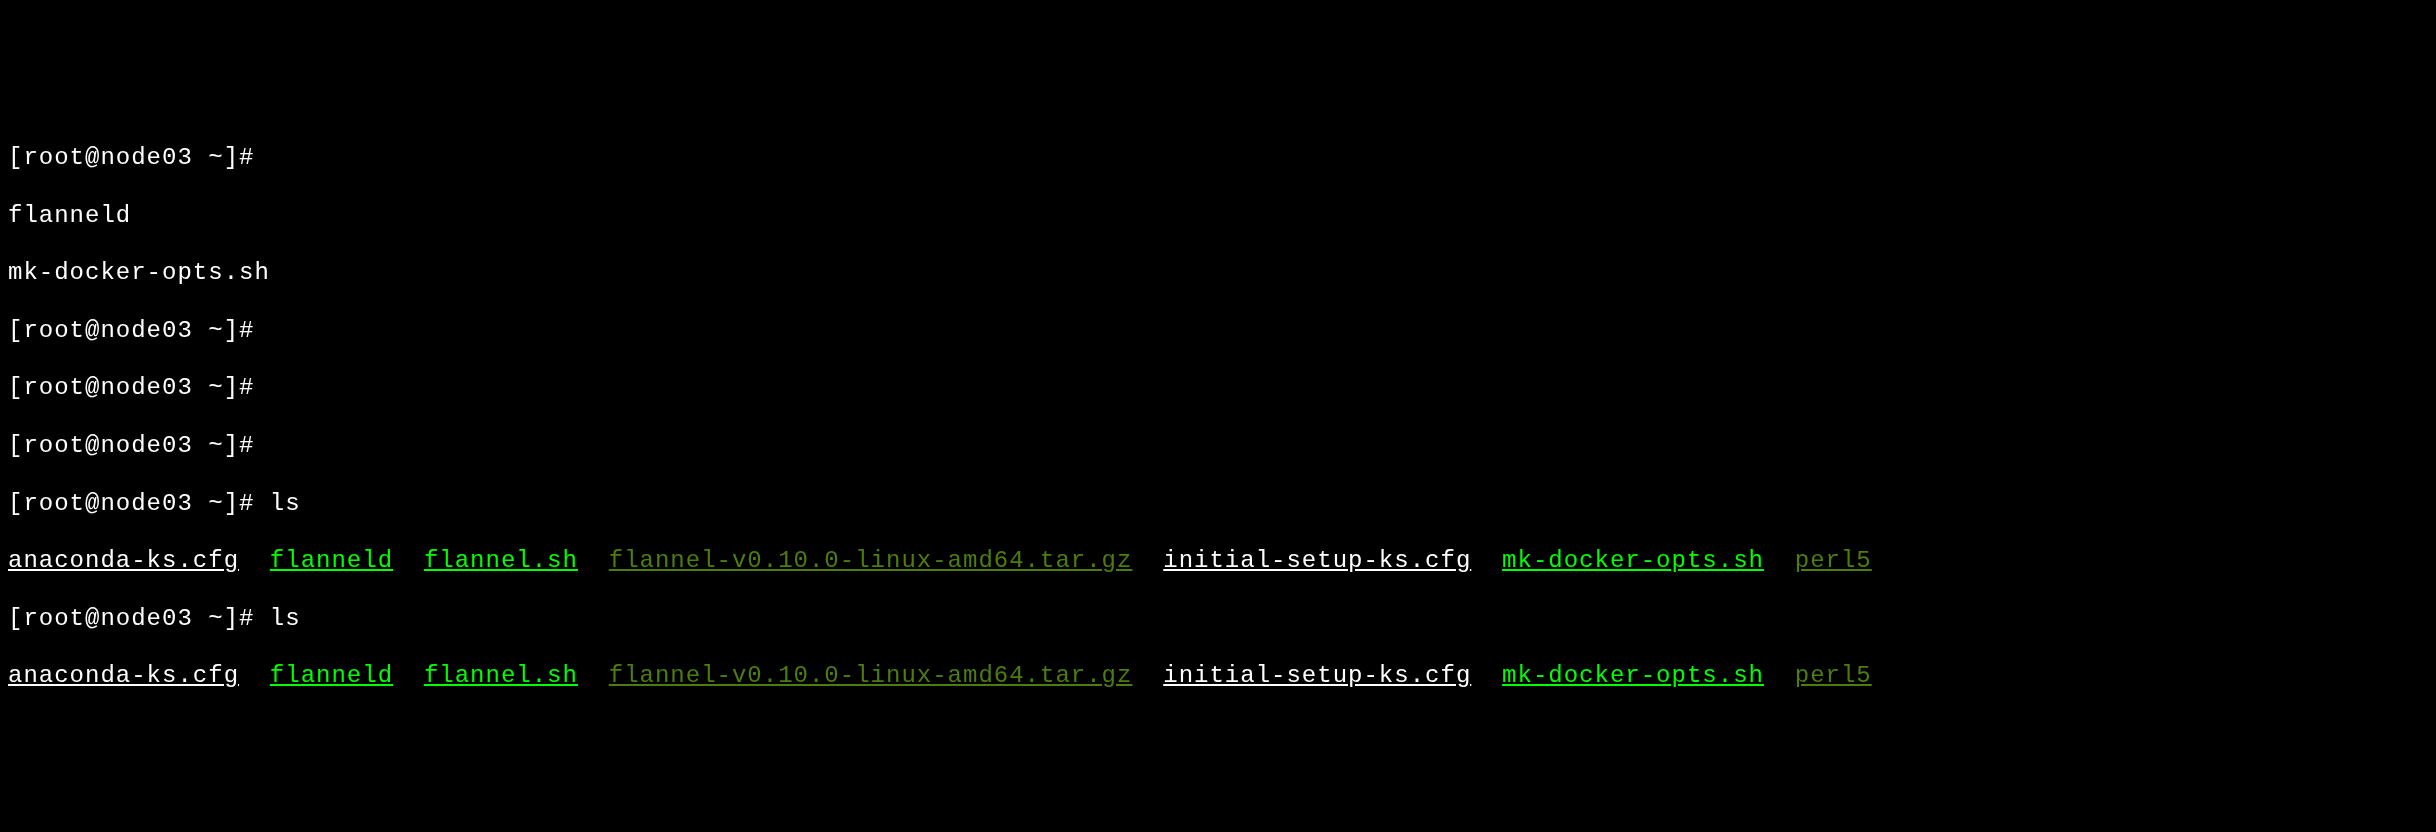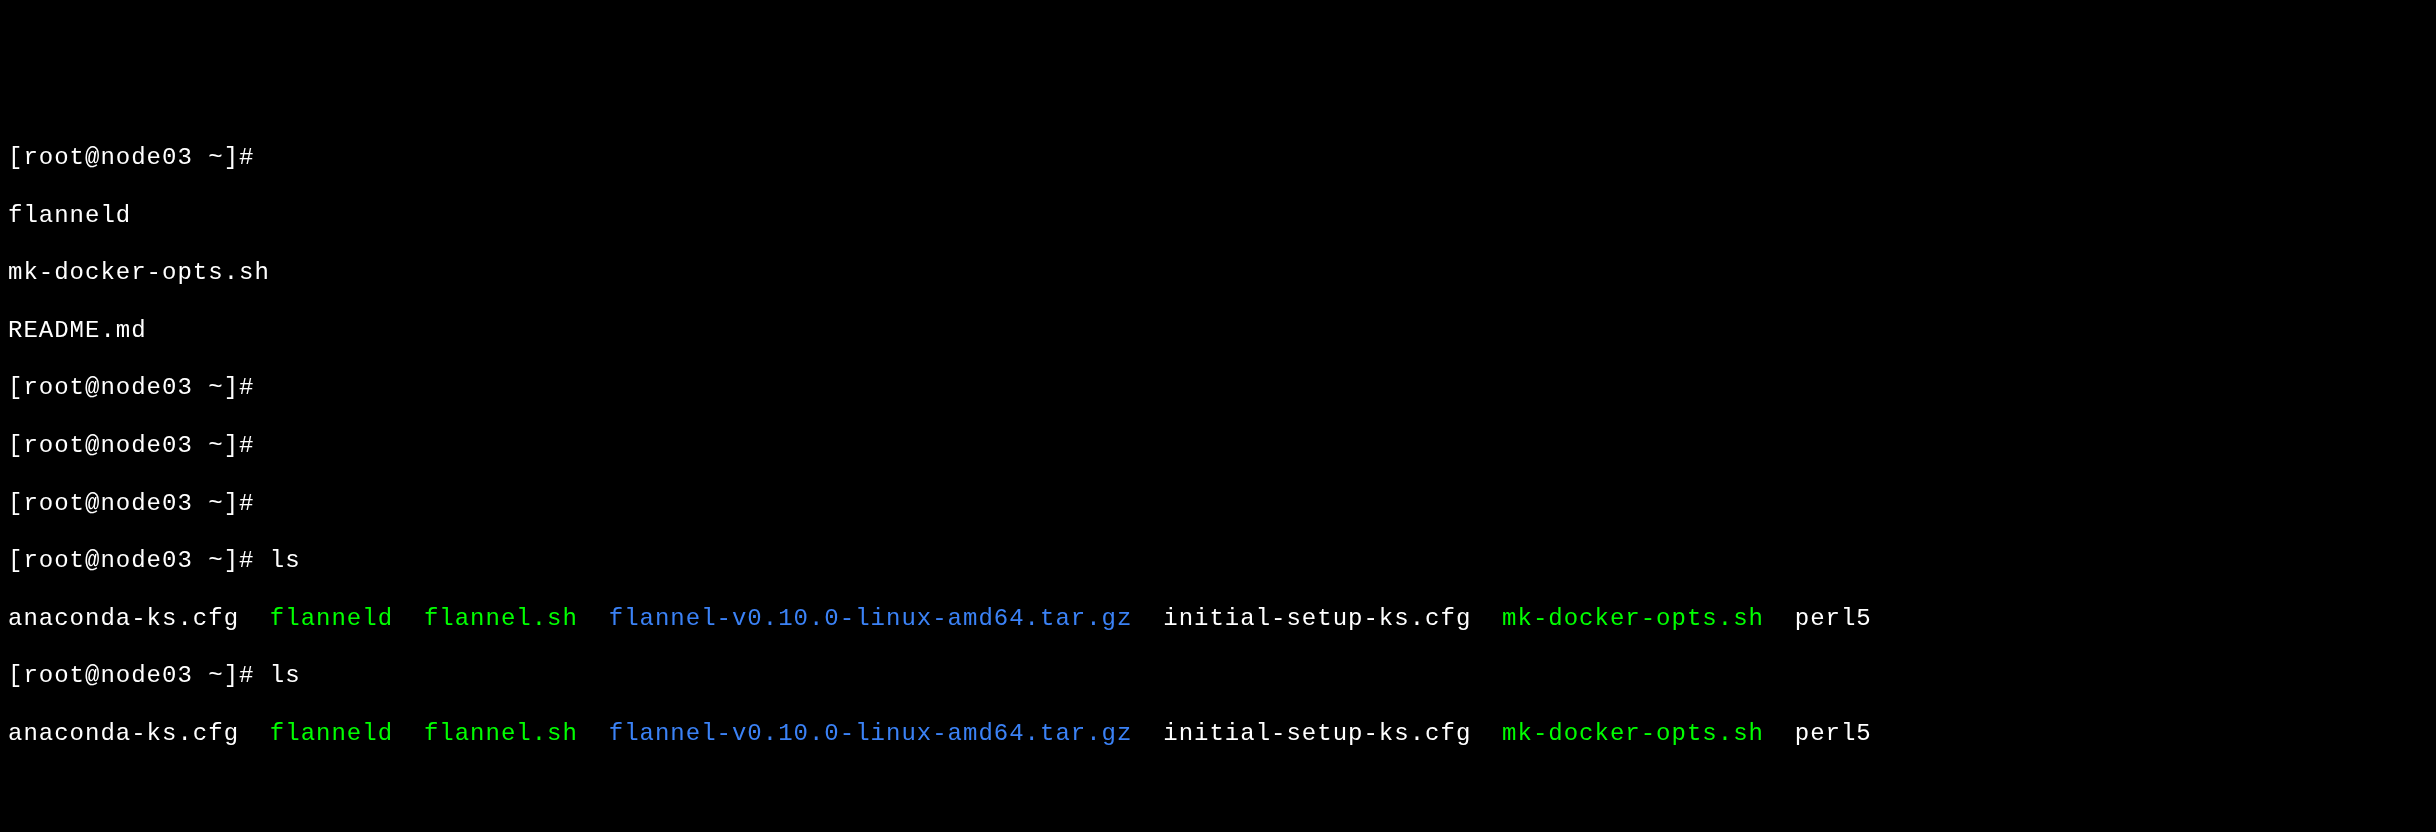--- a/index.html
+++ b/index.html
@@ -18,36 +18,36 @@
       height: 832px;
       line-height: 1.2;
       padding-left: 8px;
       letter-spacing: 1px;
     }
     .line {
       display: block;
     }
     .white { color: #ffffff; }
     .green { color: #00ff00; }
-    .red { color: #3b82f6; margin-top: 21px; }
-    .blue { color: #ffffff; }
+    .red { color: #4d7c0f; margin-top: 21px; }
+    .blue { color: #4d7c0f; }
     .ls-item {
       display: inline;
+      text-decoration: underline;
     }
   </style>
 </head>
 <body>
 
 
 
 <div>
 <span class="line"><span>[root@node03 ~]#</span></span>
 <span class="line"><span>flanneld</span></span>
 <span class="line"><span>mk-docker-opts.sh</span></span>
-<span class="line"><span>README.md</span></span>
 <span class="line"><span>[root@node03 ~]#</span></span>
 <span class="line"><span>[root@node03 ~]#</span></span>
 <span class="line"><span>[root@node03 ~]#</span></span>
 <span class="line"><span>[root@node03 ~]#</span> <span>ls</span></span>
 <span class="line"><span class="ls-item white">anaconda-ks.cfg</span>  <span class="ls-item green">flanneld</span>  <span class="ls-item green">flannel.sh</span>  <span class="ls-item red">flannel-v0.10.0-linux-amd64.tar.gz</span>  <span class="ls-item white">initial-setup-ks.cfg</span>  <span class="ls-item green">mk-docker-opts.sh</span>  <span class="ls-item blue">perl5</span></span>
 <span class="line"><span>[root@node03 ~]#</span> <span>ls</span></span>
 <span class="line"><span class="ls-item white">anaconda-ks.cfg</span>  <span class="ls-item green">flanneld</span>  <span class="ls-item green">flannel.sh</span>  <span class="ls-item red">flannel-v0.10.0-linux-amd64.tar.gz</span>  <span class="ls-item white">initial-setup-ks.cfg</span>  <span class="ls-item green">mk-docker-opts.sh</span>  <span class="ls-item blue">perl5</span></span>
 
 
 

